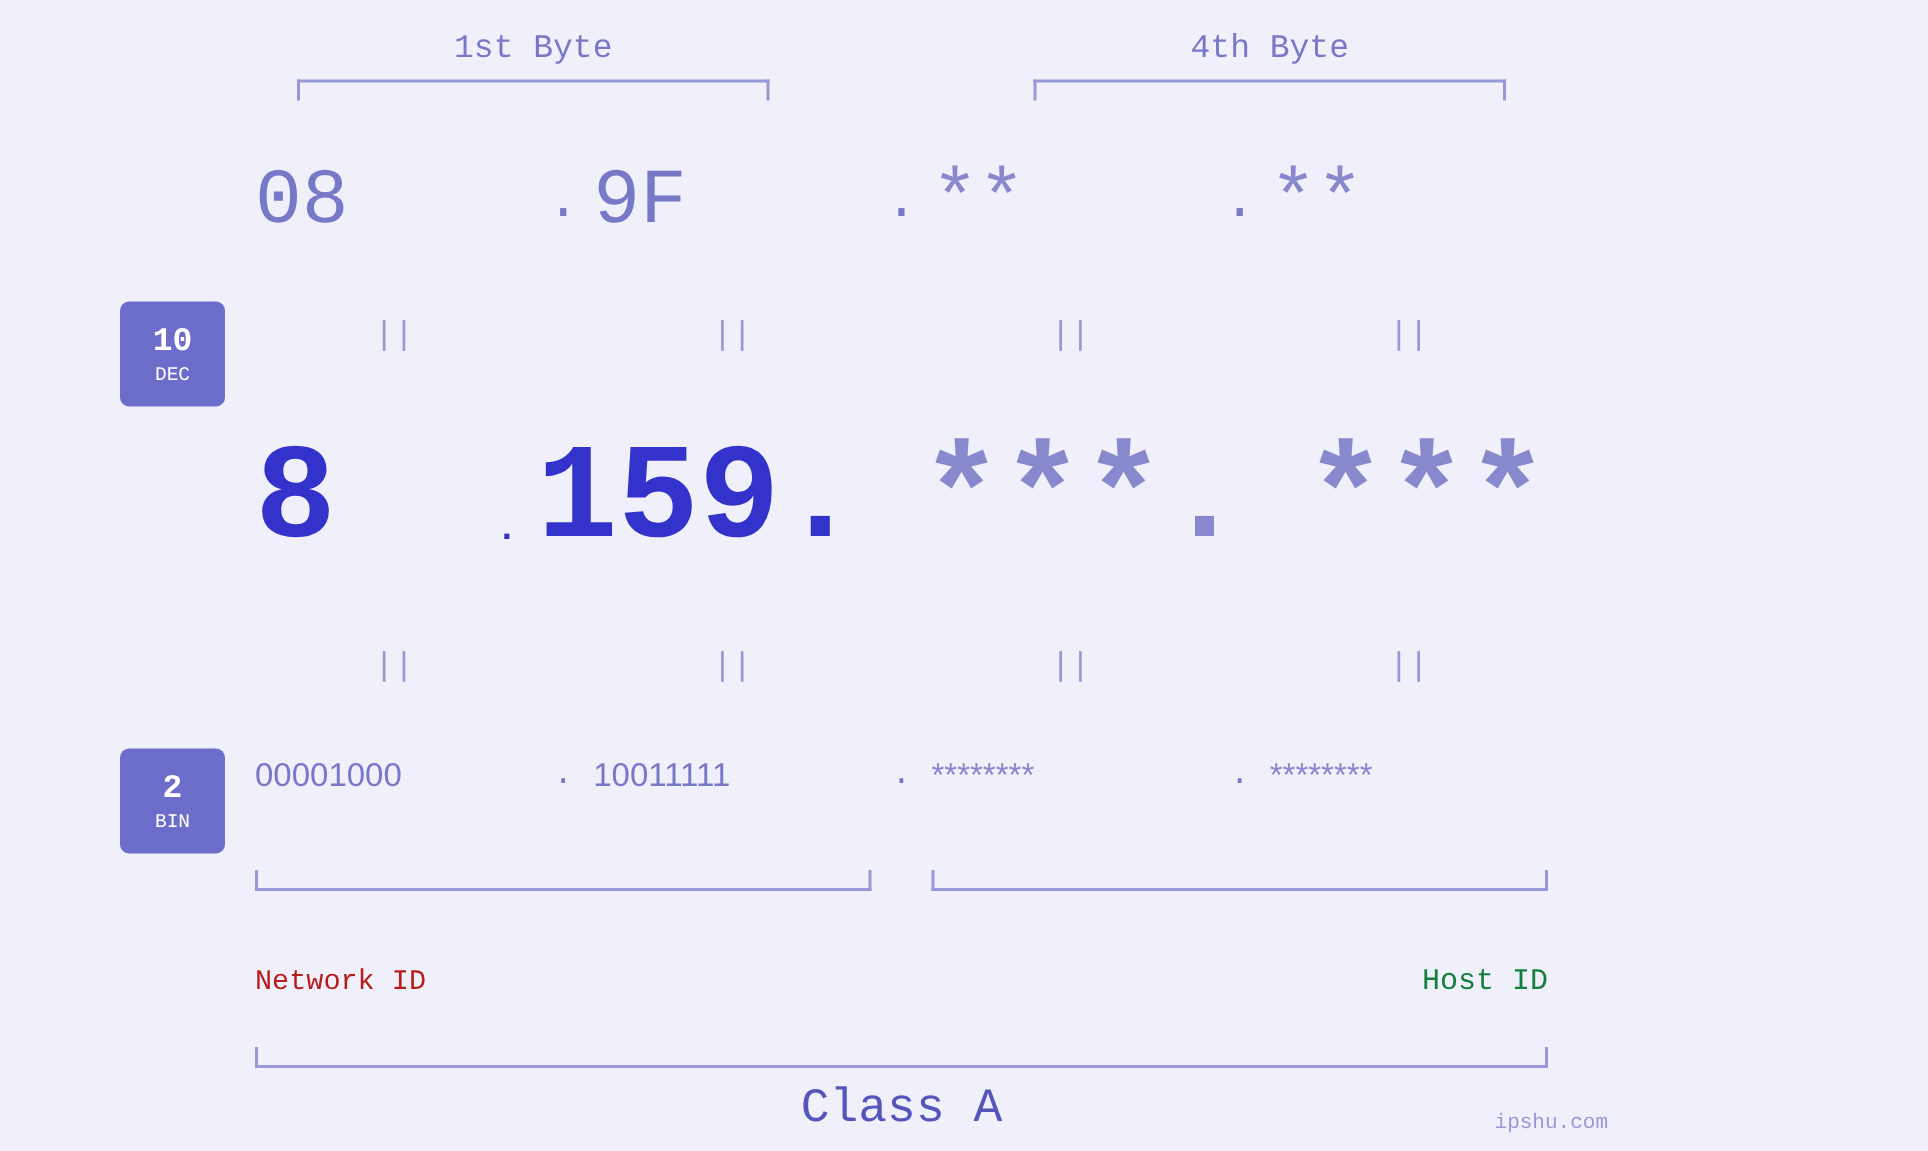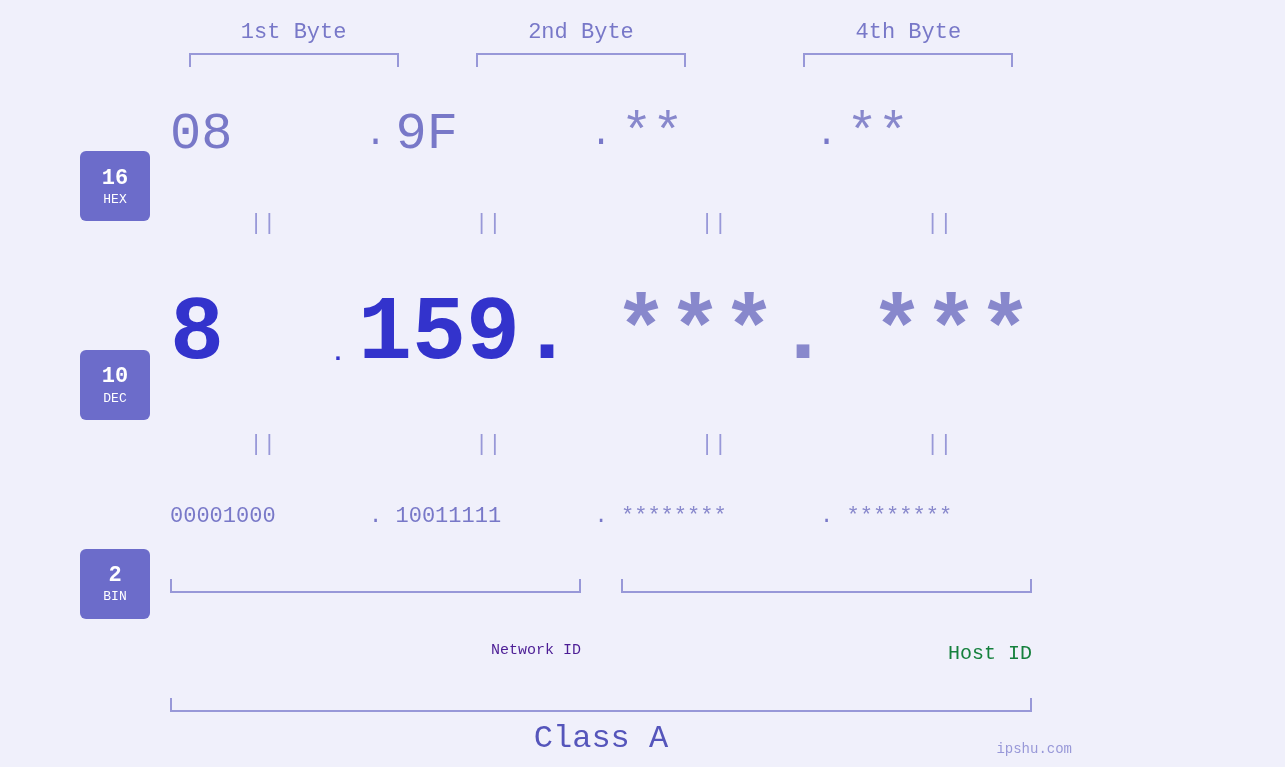--- a/index.html
+++ b/index.html
@@ -138,21 +138,21 @@
       color: #3333cc;
       font-size: 90px;
       font-weight: bold;
       font-family: 'Courier New', Courier, monospace;
     }
 
     
     .bin-value {
       color: #7878c8;
       font-size: 22px;
-      font-family: Liberation Mono, monospace;
+      font-family: Liberation Sans, sans-serif;
     }
 
     .bin-dot {
       color: #7878c8;
       font-size: 22px;
     }
 
     
     .watermark {
       position: absolute;
@@ -171,40 +171,32 @@
 <body>
 
 <div class="page">
 
   <div style="display:flex; width:100%; margin-bottom:10px; padding-left:110px;">
     <div class="byte-col">
       <div class="byte-label">1st Byte</div>
       <div class="byte-bracket"></div>
     </div>
     <div style="flex:0 0 40px;"></div>
-    <div class="byte-col">
-      <div class="byte-label">2nd Byte</div>
-      <div class="byte-bracket"></div>
-    </div>
     <div style="flex:0 0 40px;"></div>
     <div style="flex:0 0 40px;"></div>
     <div class="byte-col">
       <div class="byte-label">4th Byte</div>
       <div class="byte-bracket"></div>
     </div>
   </div>
 
   <div style="display:flex; width:100%; flex:1; flex-direction:row;">
 
     <div class="badges-col">
       <div class="badge">
-        <span class="badge-num">16</span>
-        <span class="badge-label">HEX</span>
-      </div>
-      <div class="badge">
         <span class="badge-num">10</span>
         <span class="badge-label">DEC</span>
       </div>
       <div class="badge">
         <span class="badge-num">2</span>
         <span class="badge-label">BIN</span>
       </div>
     </div>
 
     <div style="flex:1; display:flex; flex-direction:column; justify-content:space-around; padding: 5px 0;">
@@ -303,21 +295,21 @@
 
       <div style="display:flex; width:100%; padding-top:5px;">
 
         <div style="flex:2.08; border-bottom:2px solid #9898d8; border-left:2px solid #9898d8; border-right:2px solid #9898d8; height:14px;"></div>
         <div style="flex:0 0 40px;"></div>
 
         <div style="flex:2.08; border-bottom:2px solid #9898d8; border-left:2px solid #9898d8; border-right:2px solid #9898d8; height:14px;"></div>
       </div>
 
       <div style="display:flex; width:100%; margin-top:4px;">
-        <div style="flex:2.08; text-align:right; color:#4c1d95; font-size:15px; font-family:'Courier New',Courier,monospace;">Network ID</div>
+        <div style="flex:2.08; text-align:left; color:#b91c1c; font-size:19px; font-family:'Courier New',Courier,monospace;">Network ID</div>
         <div style="flex:0 0 40px;"></div>
         <div style="flex:2.08; text-align:right; color:#15803d; font-size:20px; font-family:'Courier New',Courier,monospace;">Host ID</div>
       </div>
 
     </div>
   </div>
 
   <div style="width:100%; padding-left:110px; margin-top:5px;">
     <div style="border-bottom:2px solid #9898d8; border-left:2px solid #9898d8; border-right:2px solid #9898d8; height:14px; width:100%;"></div>
     <div style="text-align:center; color:#5555bb; font-size:32px; font-family:'Courier New',Courier,monospace; margin-top:8px;">Class A</div>

